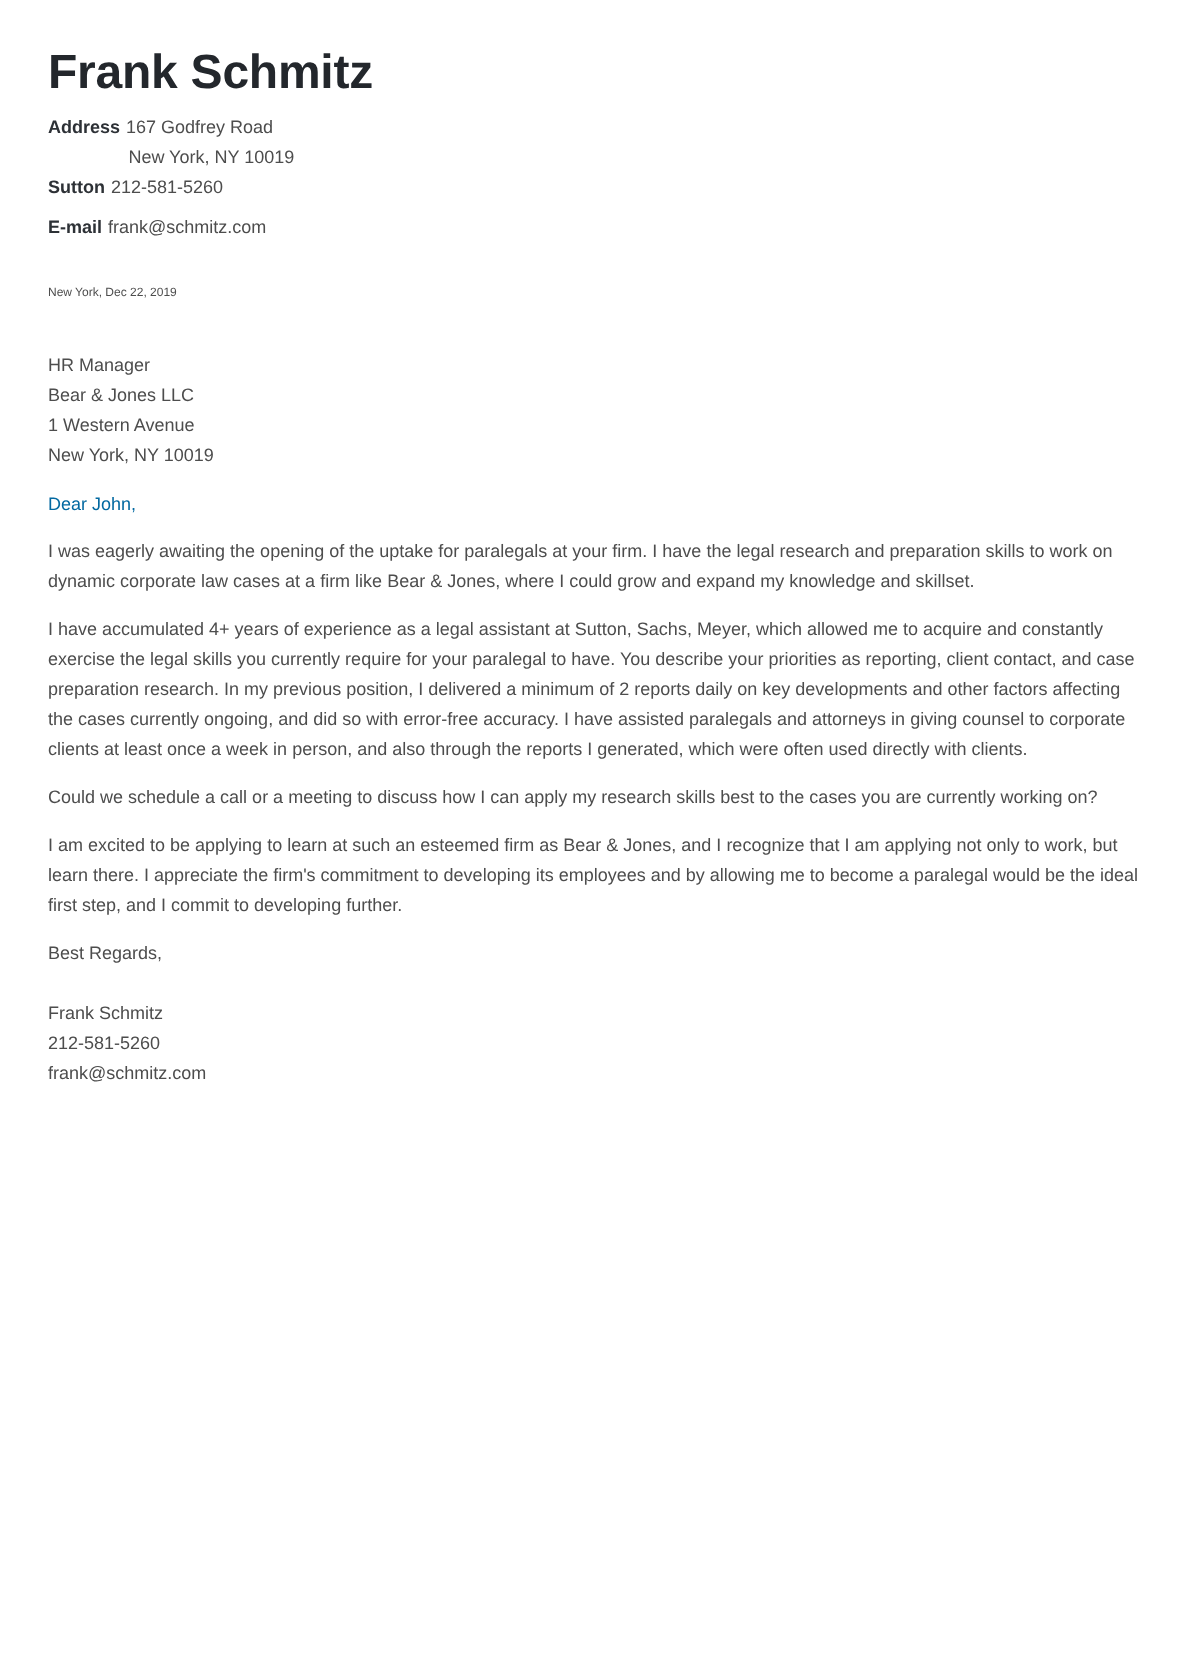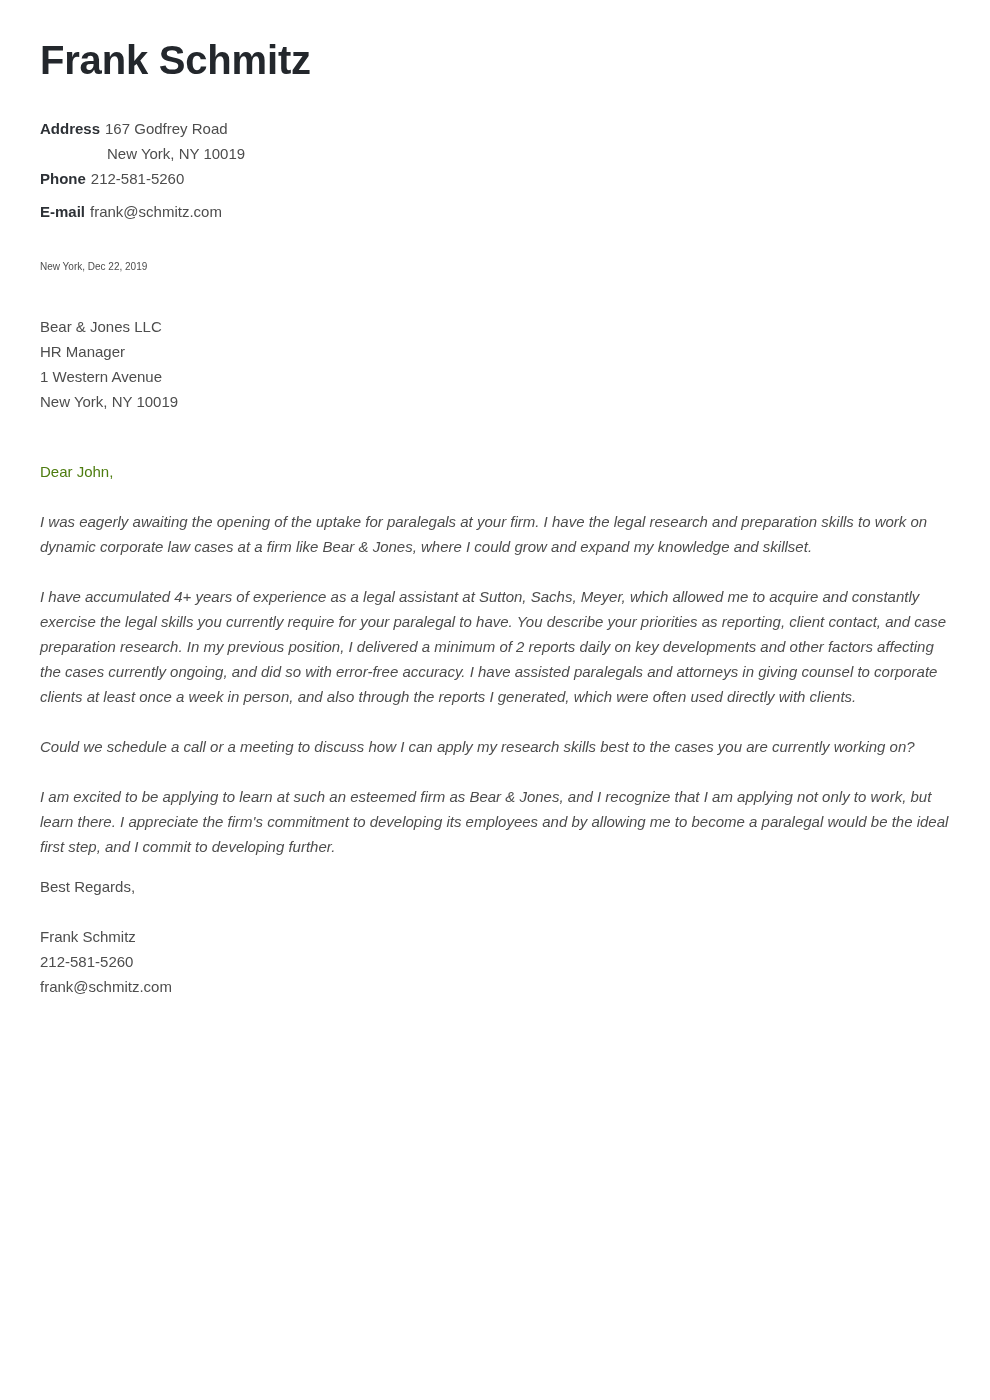--- a/index.html
+++ b/index.html
@@ -31,21 +31,21 @@
     font-size: 40px;
     font-weight: bold;
     line-height: 48px;
     color: #23272c;
     letter-spacing: -0.2px;
     margin: 0;
   }
 
   
   .contact-block {
-    margin-top: 32px;
+    margin-top: 10px;
   }
   .contact-row {
     font-size: 15px;
     line-height: 25px;
     color: #4d4d4d;
     white-space: nowrap;
   }
   .contact-row + .contact-row {
     margin-top: 8px;
   }
@@ -78,33 +78,32 @@
     margin-top: 35px;
   }
   .recipient-line {
     font-size: 15px;
     line-height: 25px;
     color: #4d4d4d;
   }
 
   
   .salutation {
-    margin-top: 45px;
+    margin-top: 16px;
     font-size: 15px;
     line-height: 25px;
-    color: #4d7c0f;
+    color: #0369a1;
   }
   .body-paragraph {
-    margin-top: 25px;
+    margin-top: 14px;
     font-size: 15px;
     line-height: 25px;
     color: #4d4d4d;
     text-align: left;
     max-width: 910px;
-    font-style: italic;
   }
 
   
   .signoff {
     margin-top: 8px;
     font-size: 15px;
     line-height: 25px;
     color: #4d4d4d;
   }
   .signature-block {
@@ -126,34 +125,34 @@
   </div>
 
   <div class="contact-block">
 
     <div class="contact-row">
       <span class="contact-label">Address</span><span class="contact-value">167 Godfrey Road</span>
     </div>
     <div class="contact-subrow">New York, NY 10019</div>
 
     <div class="contact-row">
-      <span class="contact-label">Phone</span><span class="contact-value">212-581-5260</span>
+      <span class="contact-label">Sutton</span><span class="contact-value">212-581-5260</span>
     </div>
 
     <div class="contact-row">
       <span class="contact-label">E-mail</span><span class="contact-value">frank@schmitz.com</span>
     </div>
 
   </div>
 
   <div class="date-line">New York, Dec 22, 2019</div>
 
   <div class="recipient-block">
+    <div class="recipient-line">HR Manager</div>
     <div class="recipient-line">Bear &amp; Jones LLC</div>
-    <div class="recipient-line">HR Manager</div>
     <div class="recipient-line">1 Western Avenue</div>
     <div class="recipient-line">New York, NY 10019</div>
   </div>
 
   <div class="salutation">Dear John,</div>
 
   <p class="body-paragraph">I was eagerly awaiting the opening of the uptake for paralegals at your firm. I have the legal research and preparation skills to work on dynamic corporate law cases at a firm like Bear &amp; Jones, where I could grow and expand my knowledge and skillset.</p>
 
   <p class="body-paragraph">I have accumulated 4+ years of experience as a legal assistant at Sutton, Sachs, Meyer, which allowed me to acquire and constantly exercise the legal skills you currently require for your paralegal to have. You describe your priorities as reporting, client contact, and case preparation research. In my previous position, I delivered a minimum of 2 reports daily on key developments and other factors affecting the cases currently ongoing, and did so with error-free accuracy. I have assisted paralegals and attorneys in giving counsel to corporate clients at least once a week in person, and also through the reports I generated, which were often used directly with clients.</p>
 

